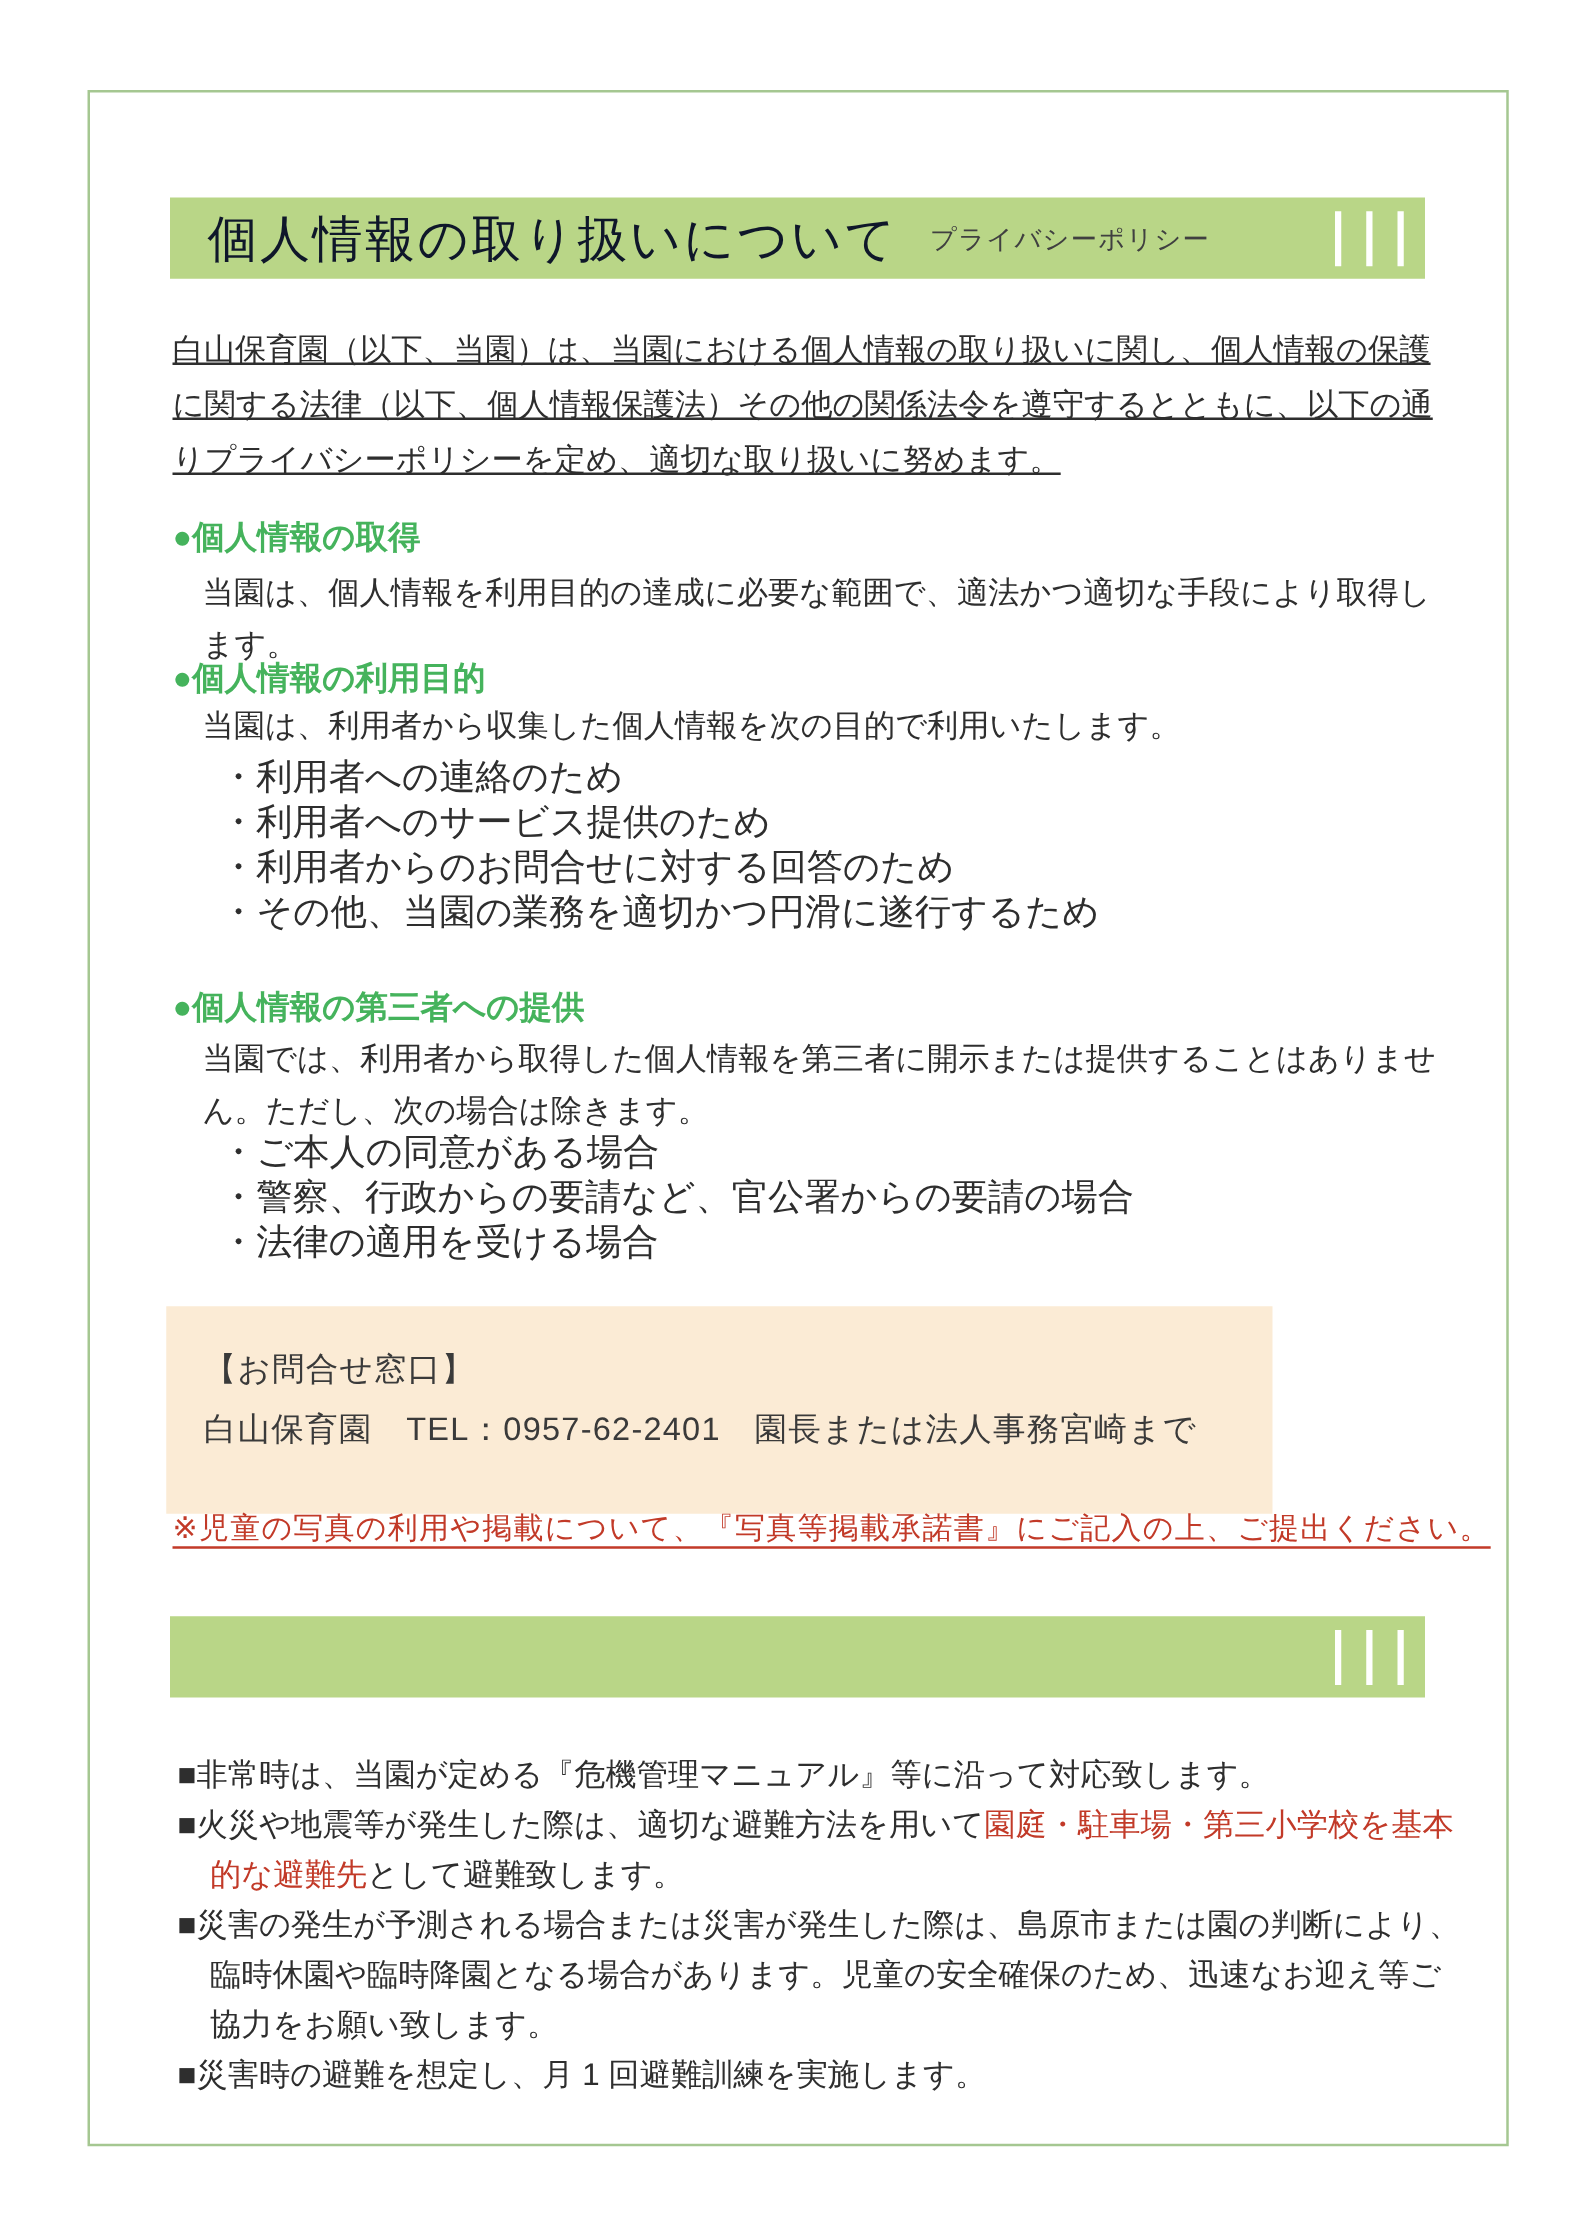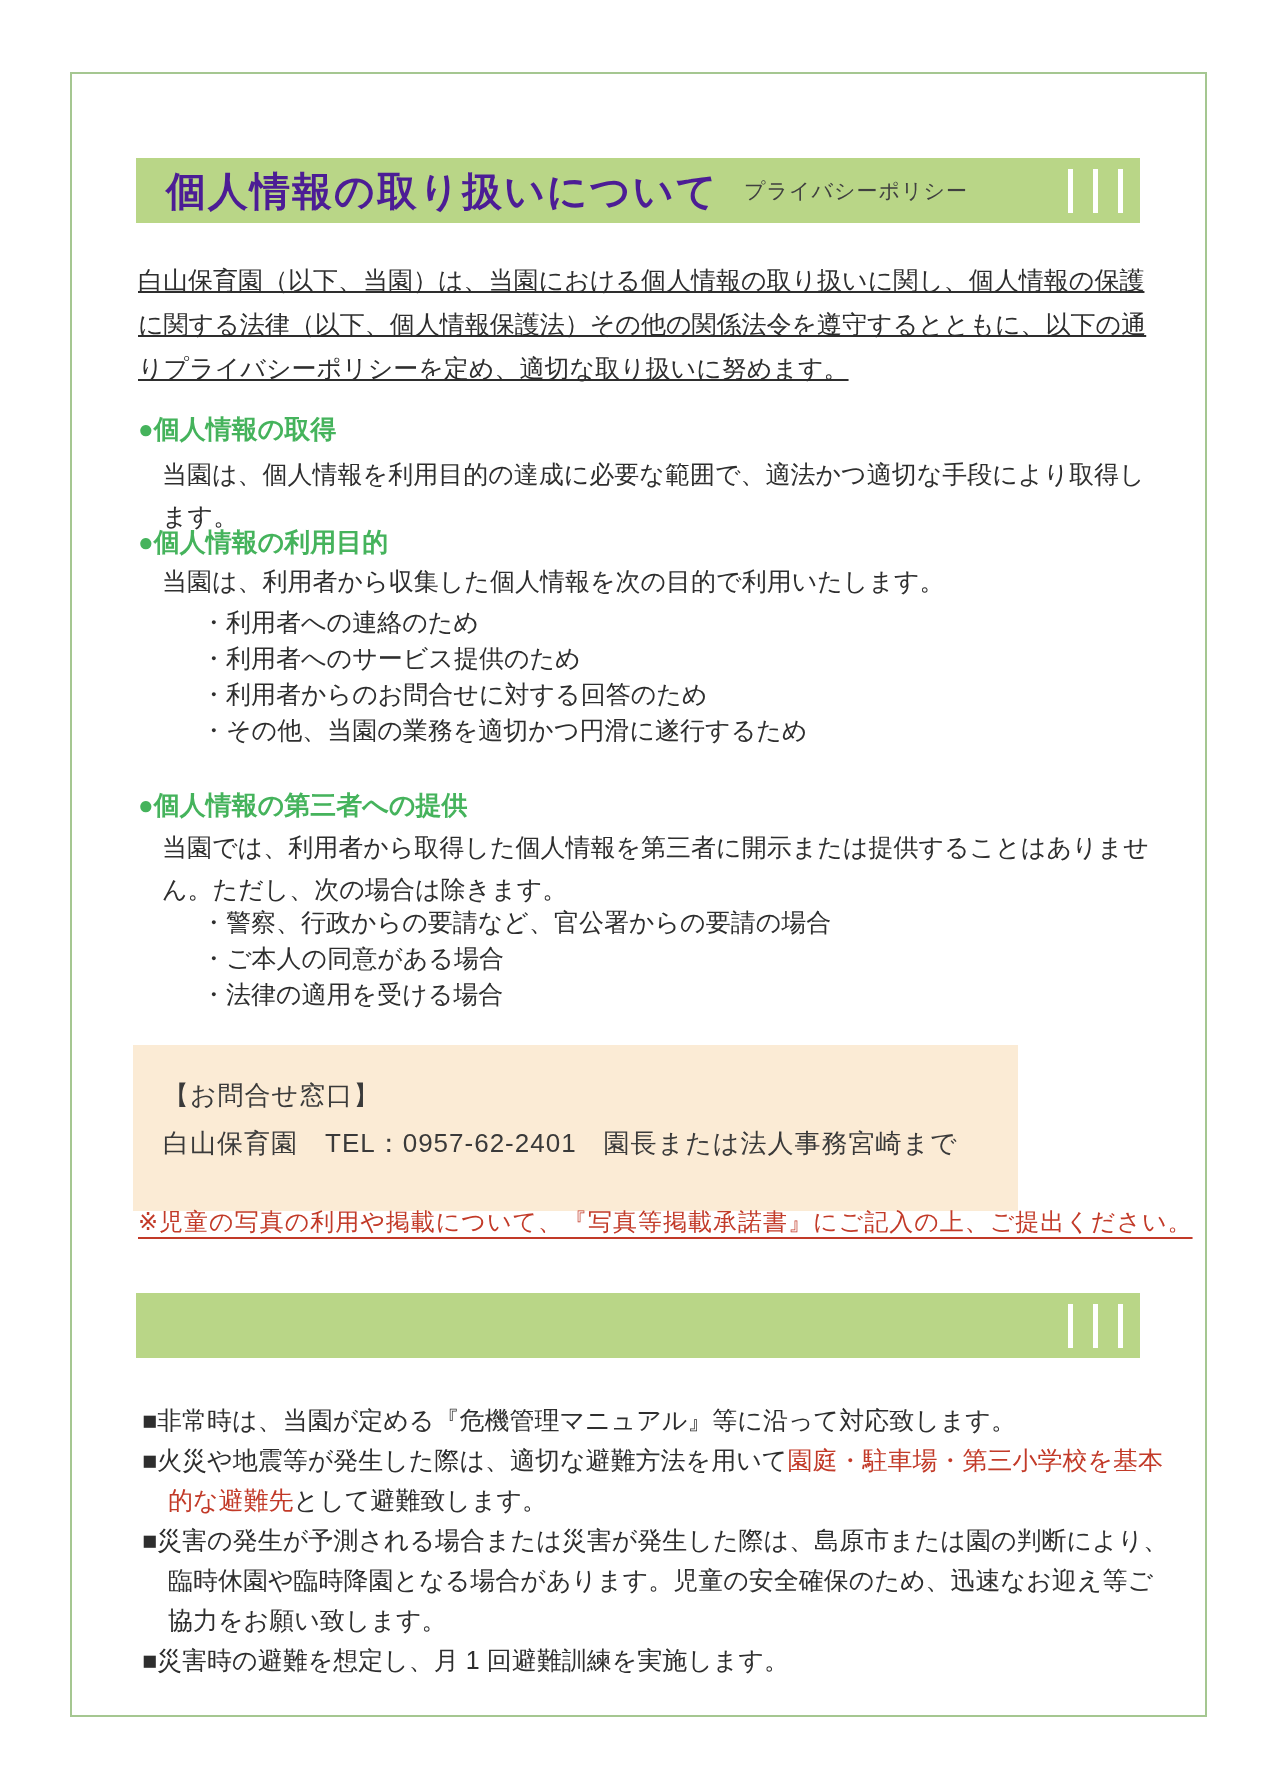--- a/index.html
+++ b/index.html
@@ -26,23 +26,23 @@
     background:#b9d687;
   }
   .band1{top:158px;}
   .band2{top:1293px;}
   .band-title{
     position:absolute;
     left:30px; top:50%;
     transform:translateY(-50%);
     margin:0;
     font-size:40px;
-    font-weight:700;
+    font-weight:400;
     letter-spacing:2px;
-    color:#4c1d95;
+    color:#0f172a;
     white-space:nowrap;
   }
   .band2 .band-title{letter-spacing:5px;}
   .band-subtitle{
     position:absolute;
     right:172px; top:50%;
     transform:translateY(-50%);
     font-size:21px;
     color:#404040;
     letter-spacing:1px;
@@ -87,24 +87,24 @@
     margin:0;
     font-size:25px;
     line-height:42px;
   }
   .b1{top:453px;}
   .b2{top:560px;}
   .b3{top:826px;}
 
   .sec-bullets{
     position:absolute;
-    left:201px;
+    left:176px;
     margin:0; padding:0;
     list-style:none;
-    font-size:25px;
+    font-size:29px;
     line-height:36px;
   }
   .bl2{top:604px;}
   .bl3{top:904px;}
   .sec-bullets li{padding-left:26px;text-indent:-26px;}
 
   .contact-box{
     position:absolute;
     left:133px; top:1045px;
     width:885px; height:166px;
@@ -174,22 +174,22 @@
   <ul class="sec-bullets bl2">
     <li>・利用者への連絡のため</li>
     <li>・利用者へのサービス提供のため</li>
     <li>・利用者からのお問合せに対する回答のため</li>
     <li>・その他、当園の業務を適切かつ円滑に遂行するため</li>
   </ul>
 
   <h2 class="sec-heading h3">●個人情報の第三者への提供</h2>
   <p class="sec-body b3">当園では、利用者から取得した個人情報を第三者に開示または提供することはありません。ただし、次の場合は除きます。</p>
   <ul class="sec-bullets bl3">
+    <li>・ご本人の同意がある場合</li>
     <li>・警察、行政からの要請など、官公署からの要請の場合</li>
-    <li>・ご本人の同意がある場合</li>
     <li>・法律の適用を受ける場合</li>
   </ul>
 
   <div class="contact-box">
     <p>【お問合せ窓口】</p>
     <p>白山保育園　TEL：0957-62-2401　園長または法人事務宮崎まで</p>
   </div>
 
   <p class="photo-note">※児童の写真の利用や掲載について、『写真等掲載承諾書』にご記入の上、ご提出ください。</p>
 

